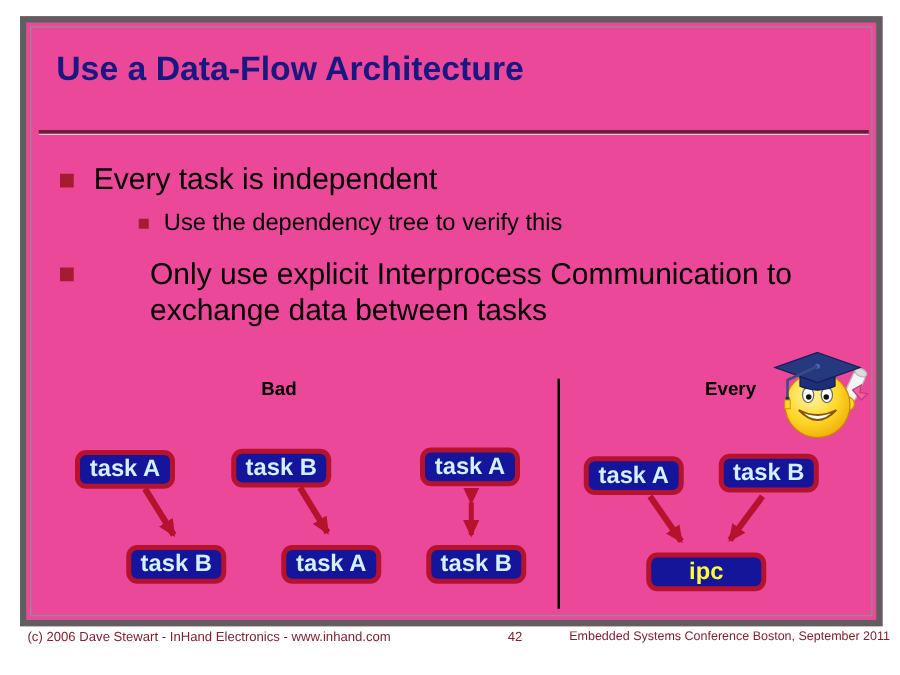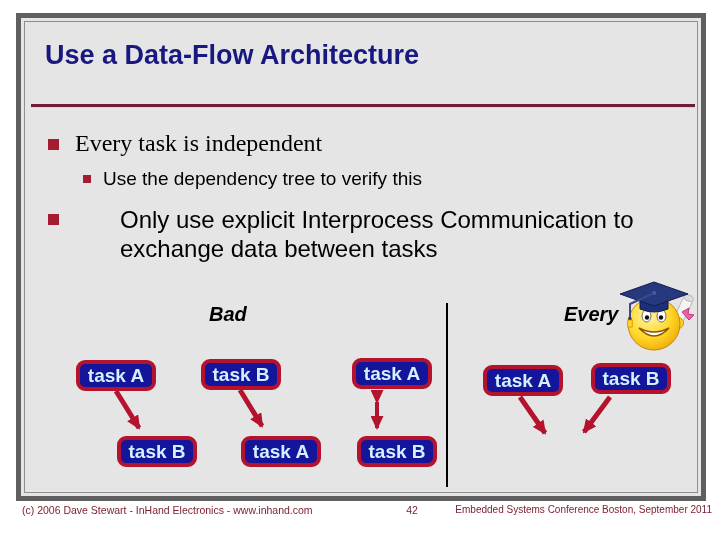--- a/index.html
+++ b/index.html
@@ -1,47 +1,47 @@
 <!DOCTYPE html>
 <html><head>
 <meta charset="utf-8">
 <style>
   html,body{margin:0;padding:0;background:#fff;}
   .page{position:relative;width:720px;height:540px;background:#ffffff;overflow:hidden;
         font-family:"Liberation Sans",sans-serif;}
   
   .slide{position:absolute;left:16px;top:13px;width:680px;height:478px;
-         border:5px solid #5f5f5f;background:#e5e5e5;}
+         border:5px solid #5f5f5f;background:#ec4899;}
   .slide-inner{position:absolute;inset:3px;border:1px solid #8f8f8f;pointer-events:none;}
   
   .title{position:absolute;left:24px;top:22px;margin:0;font-size:27px;font-weight:bold;
          color:#181880;letter-spacing:0px;}
   .hr{position:absolute;left:10px;top:86px;width:664px;height:3px;background:#6e1d3c;
       border-bottom:1px solid #f4c6d8;}
   
   .bullet{position:absolute;display:flex;align-items:flex-start;color:#000;}
   .sq{flex:0 0 auto;background:#a51c30;}
   .b1{left:27px;top:112px;}
   .b1 .sq{width:11px;height:11px;margin:9px 16px 0 0;}
-  .b1 .btext{font-size:24px;font-family:Liberation Serif, serif;}
-  .b2{left:62px;top:150px;}
+  .b1 .btext{font-size:24px;}
+  .b2{left:90px;top:150px;}
   .b2 .sq{width:8px;height:8px;margin:7px 12px 0 0;}
   .b2 .btext{font-size:19px;}
   .b3{left:27px;top:187px;gap:45px;}
   .b3 .sq{width:11px;height:11px;margin:9px 16px 0 0;}
   .b3 .btext{font-size:24px;width:605px;line-height:1.22;}
   
-  .dlabel{position:absolute;font-size:20px;font-weight:bold;color:#000;font-style:italic;}
+  .dlabel{position:absolute;font-size:15px;font-weight:bold;color:#000;}
   .lab-bad{left:188px;top:285px;}
   .lab-good{left:543px;top:285px;}
   .vdivider{position:absolute;left:425px;top:285px;width:2px;height:184px;background:#000;}
   
   .tbox{position:absolute;width:72px;height:23px;border:4px solid #b5122d;border-radius:9px;
         background:#15159b;color:#d2f1ff;font-size:19px;font-weight:bold;
-        display:flex;align-items:center;justify-content:center;white-space:nowrap;margin-left:16px;}
+        display:flex;align-items:center;justify-content:center;white-space:nowrap;}
   .p1t{left:39px;top:342px;}
   .p2t{left:164px;top:341px;}
   .p3t{left:315px;top:340px;}
   .p1b{left:80px;top:418px;}
   .p2b{left:204px;top:418px;}
   .p3b{left:320px;top:418px;}
   .g1{left:446px;top:347px;}
   .g2{left:554px;top:345px;}
   .ipc{left:496px;top:424px;width:88px;color:#ffff33;}
   .arrows{position:absolute;left:0;top:0;width:680px;height:478px;pointer-events:none;}
@@ -93,20 +93,21 @@
     </svg>
 
     <div class="tbox p1t">task A</div>
     <div class="tbox p2t">task B</div>
     <div class="tbox p3t">task A</div>
     <div class="tbox p1b">task B</div>
     <div class="tbox p2b">task A</div>
     <div class="tbox p3b">task B</div>
     <div class="tbox g1">task A</div>
     <div class="tbox g2">task B</div>
+    <div class="tbox ipc">ipc</div>
 
     <svg class="smiley" viewBox="0 0 92 76">
       <defs>
         <radialGradient id="gface" cx="40%" cy="35%" r="75%">
           <stop offset="0%" stop-color="#fff4a8"></stop>
           <stop offset="55%" stop-color="#ffd829"></stop>
           <stop offset="100%" stop-color="#eda400"></stop>
         </radialGradient>
       </defs>
 

